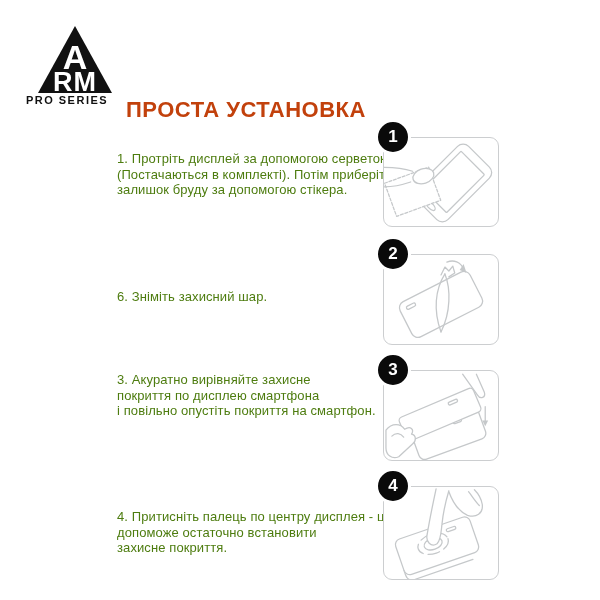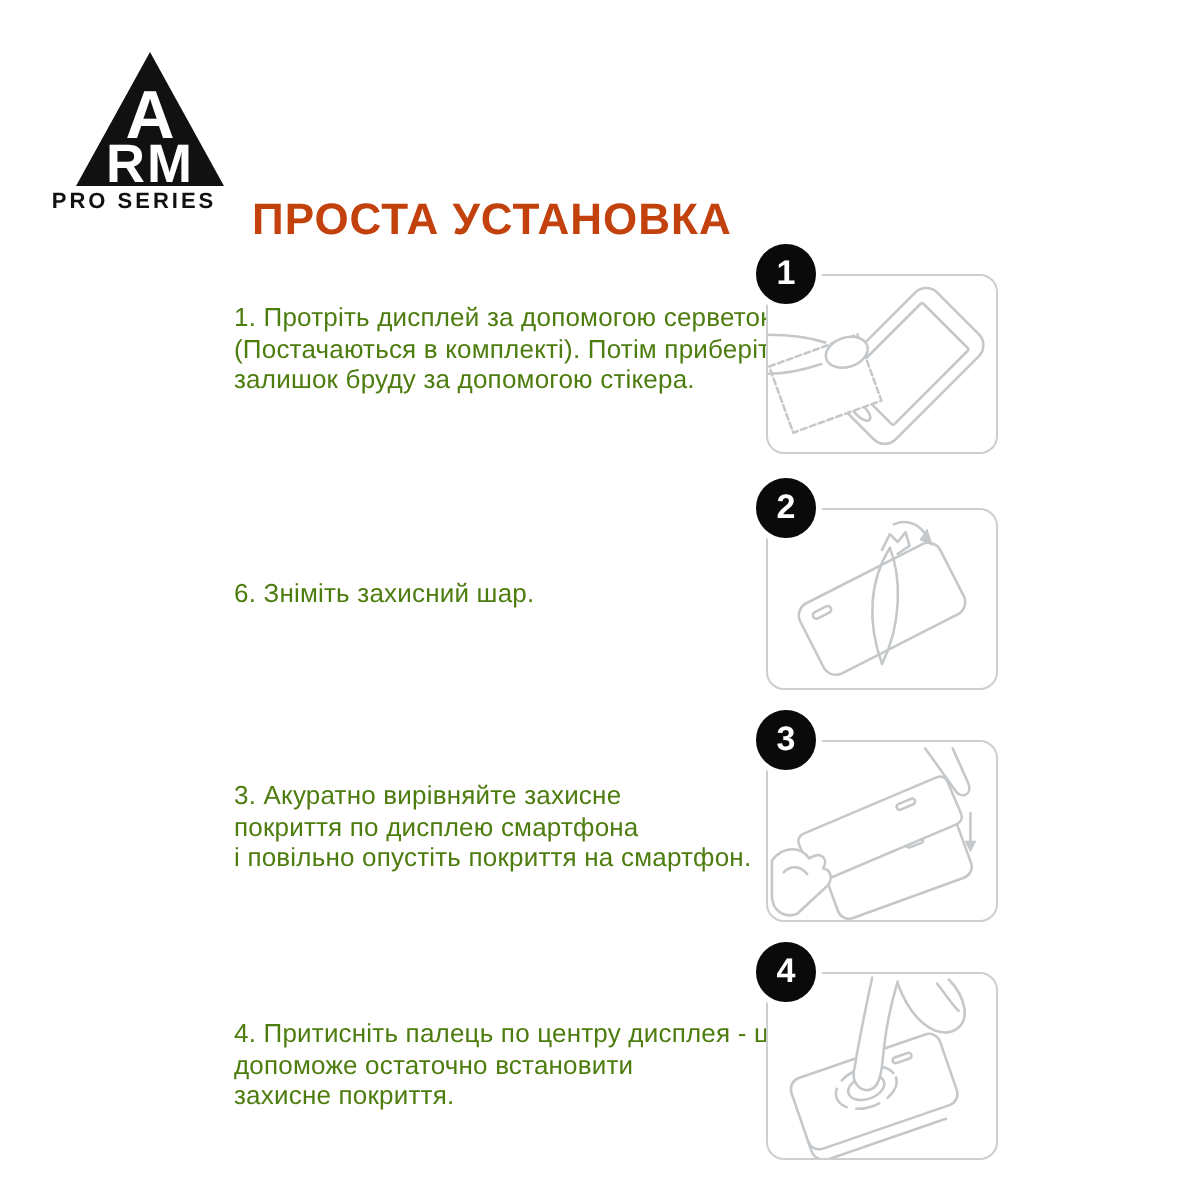--- a/index.html
+++ b/index.html
@@ -11,21 +11,21 @@
   .title{
     position:absolute;left:126px;top:61px;width:300px;
     font-size:22px;font-weight:700;letter-spacing:.5px;color:#c2410c;line-height:26px;margin-top:36px;
   }
   .step-text{
     position:absolute;left:105px;width:288px;
     font-size:13px;line-height:15.5px;color:#4d7c0f;letter-spacing:.1px;
     white-space:pre-line;
     margin-left:12px;
   }
-  .step1{top:151px;} .step2{top:289px;} .step3{top:390px;} .step4{top:509px;}
+  .step1{top:151px;} .step2{top:289px;} .step3{top:372px;} .step4{top:509px;}
   .illus-box{
     position:absolute;left:383px;width:116px;
     border:1.5px solid #ccced0;border-radius:9px;background:#fff;box-sizing:border-box;
   }
   .box1{top:137px;height:90px;} .box2{top:254px;height:91px;}
   .box3{top:370px;height:91px;} .box4{top:486px;height:94px;}
   .badge{
     position:absolute;left:-9px;top:-19px;width:30px;height:30px;border-radius:50%;
     background:#0a0a0a;border:3px solid #ffffff;
     display:flex;align-items:center;justify-content:center;

